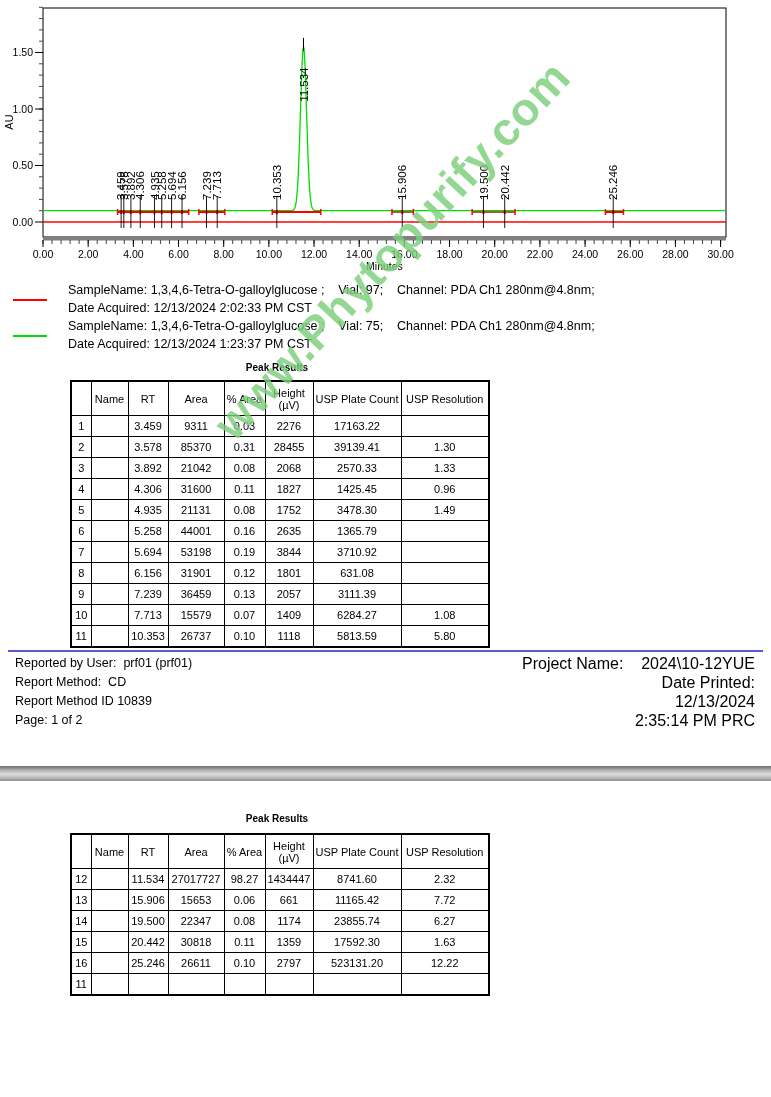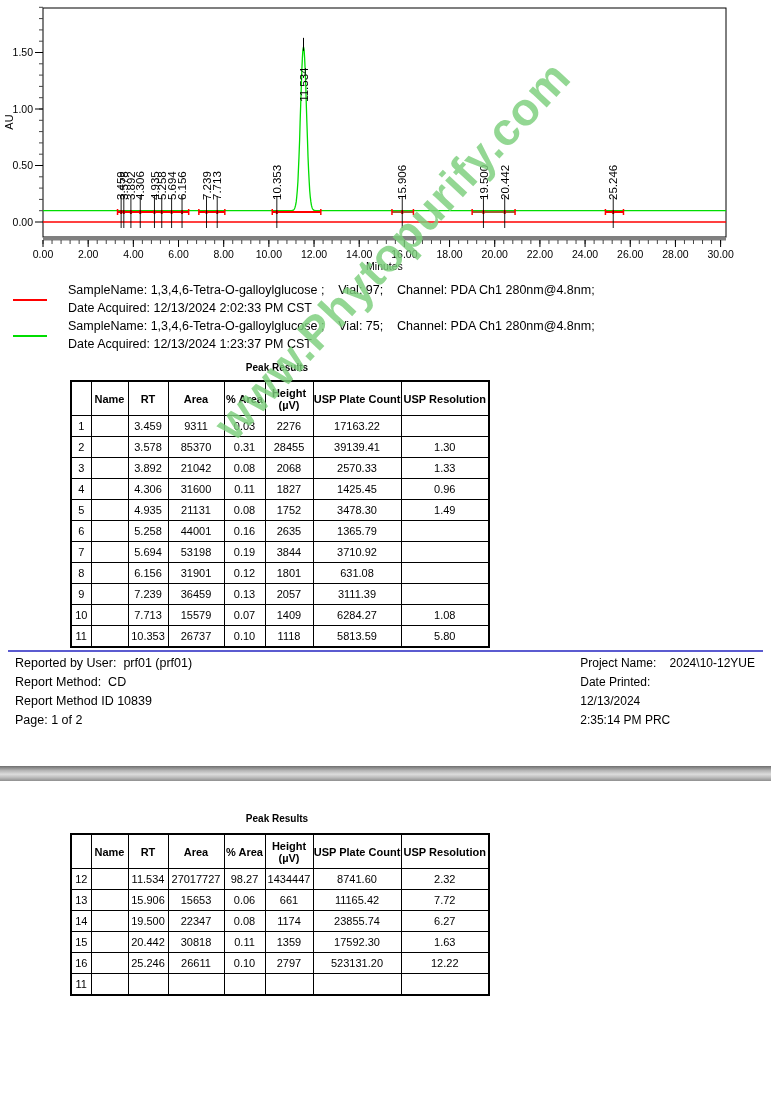--- a/index.html
+++ b/index.html
@@ -10,25 +10,25 @@
         font-size:46px;font-weight:bold;color:#7ccf7c;opacity:.82;letter-spacing:1px;
         white-space:nowrap;pointer-events:none;z-index:6;}
   .legend-line{position:absolute;left:68px;font-size:12.5px;white-space:pre;text-align:right;}
   .legend-swatch{position:absolute;left:13px;width:34px;height:2px;}
   .tbl-title{position:absolute;left:68px;width:418px;text-align:center;font-weight:bold;font-size:10px;}
   .t1{top:362px}.t2{top:813px}
   table.peaks{position:absolute;left:70px;border-collapse:collapse;table-layout:fixed;width:418px;
         font-size:11px;border:2px solid #000;background:#fff;}
   #table1{top:380px}#table2{top:833px}
   table.peaks th,table.peaks td{border:1px solid #000;text-align:center;padding:0;overflow:hidden;}
-  table.peaks thead th{height:33px;font-weight:bold;white-space:pre-line;font-size:11px;}
+  table.peaks thead th{height:33px;font-weight:normal;white-space:pre-line;font-size:11px;}
   table.peaks td{height:20px;line-height:20px;}
   .footer-divider{position:absolute;left:8px;top:650px;width:755px;height:2px;background:#5b5bd0;}
   #footer-left{position:absolute;left:15px;top:654px;font-size:12.5px;line-height:19px;white-space:pre;}
-  #footer-right{position:absolute;right:16px;top:654px;font-size:12px;line-height:19px;white-space:pre;}
+  #footer-right{position:absolute;right:16px;top:654px;text-align:right;font-size:16px;line-height:19px;white-space:pre;}
   .page-separator{position:absolute;left:0;top:766px;width:771px;height:15px;
         background:linear-gradient(180deg,#6e6e6e 0%,#b5b5b5 30%,#dcdcdc 55%,#bfbfbf 75%,#8f8f8f 100%);}
 </style>
 </head>
 <body>
 
 <div class="page">
 
   <svg id="chrom-svg" width="771" height="272">
       <g>

